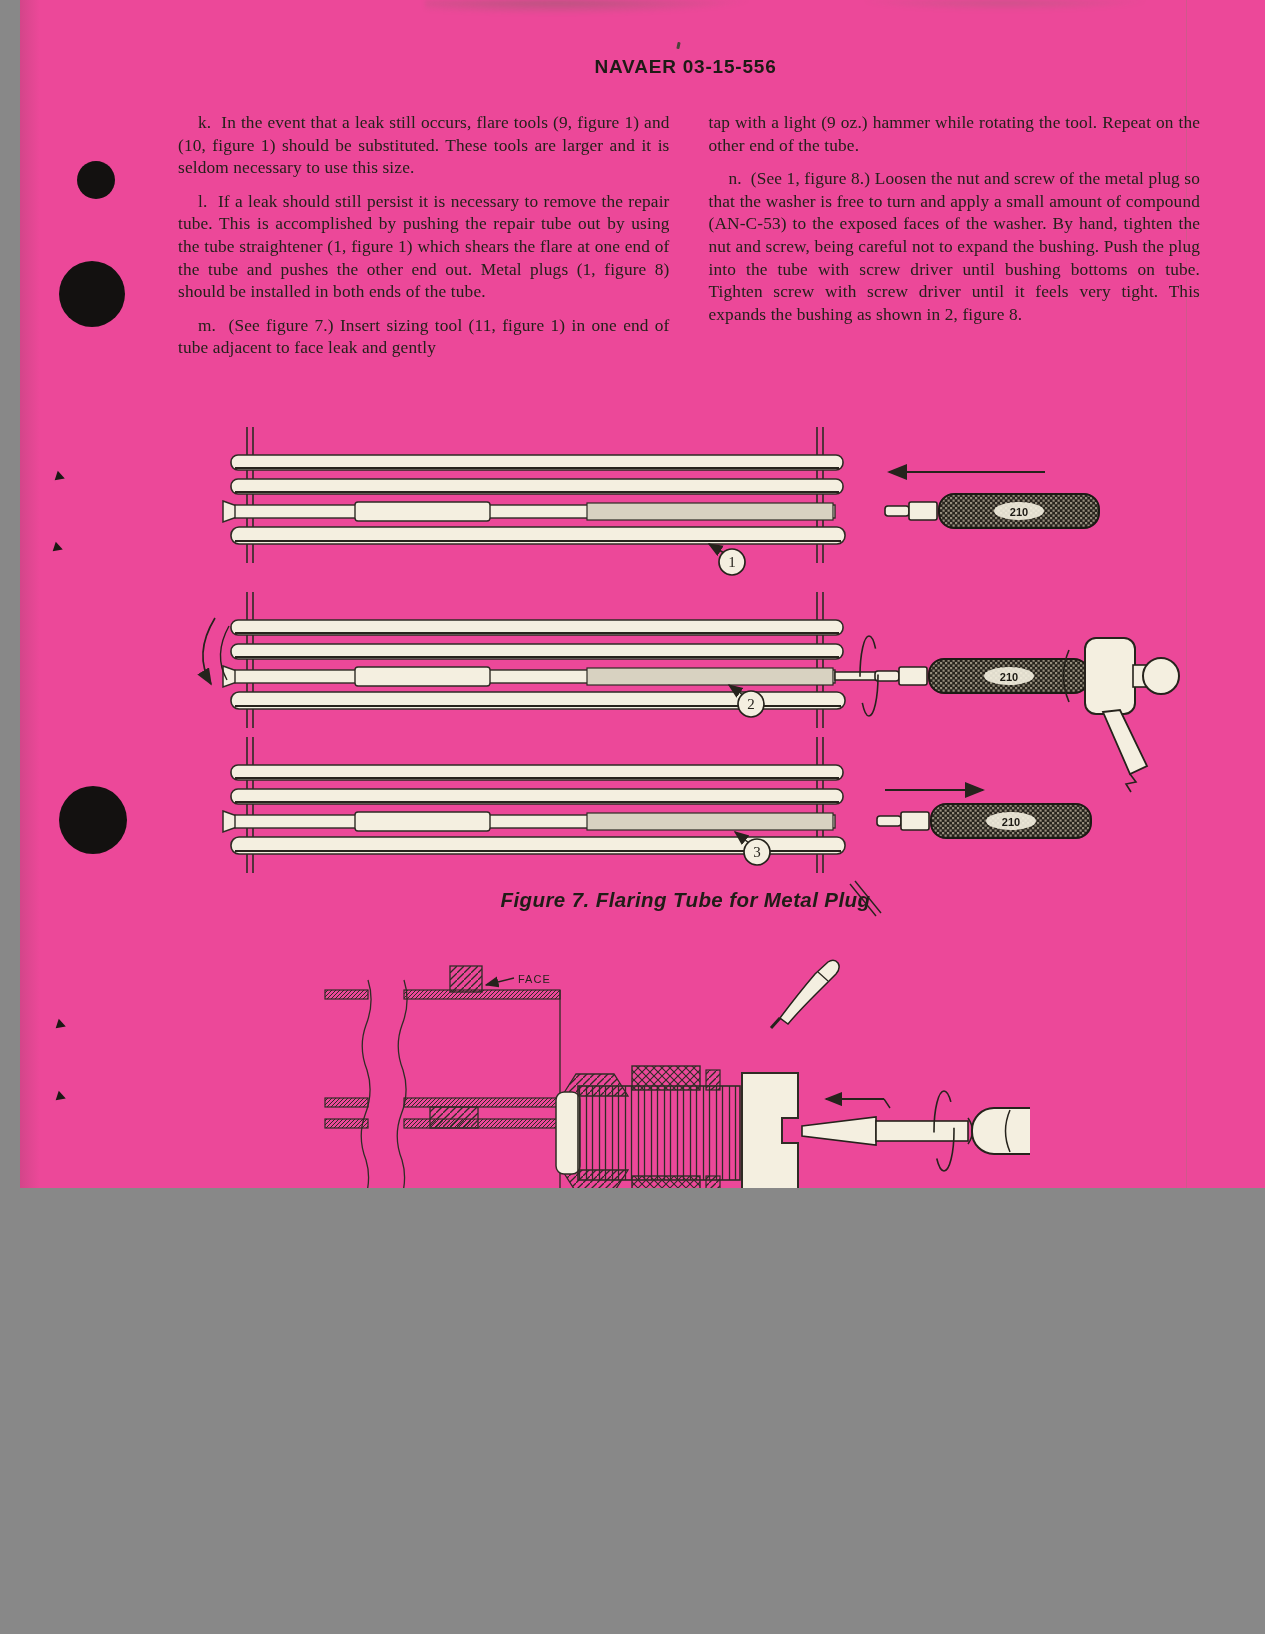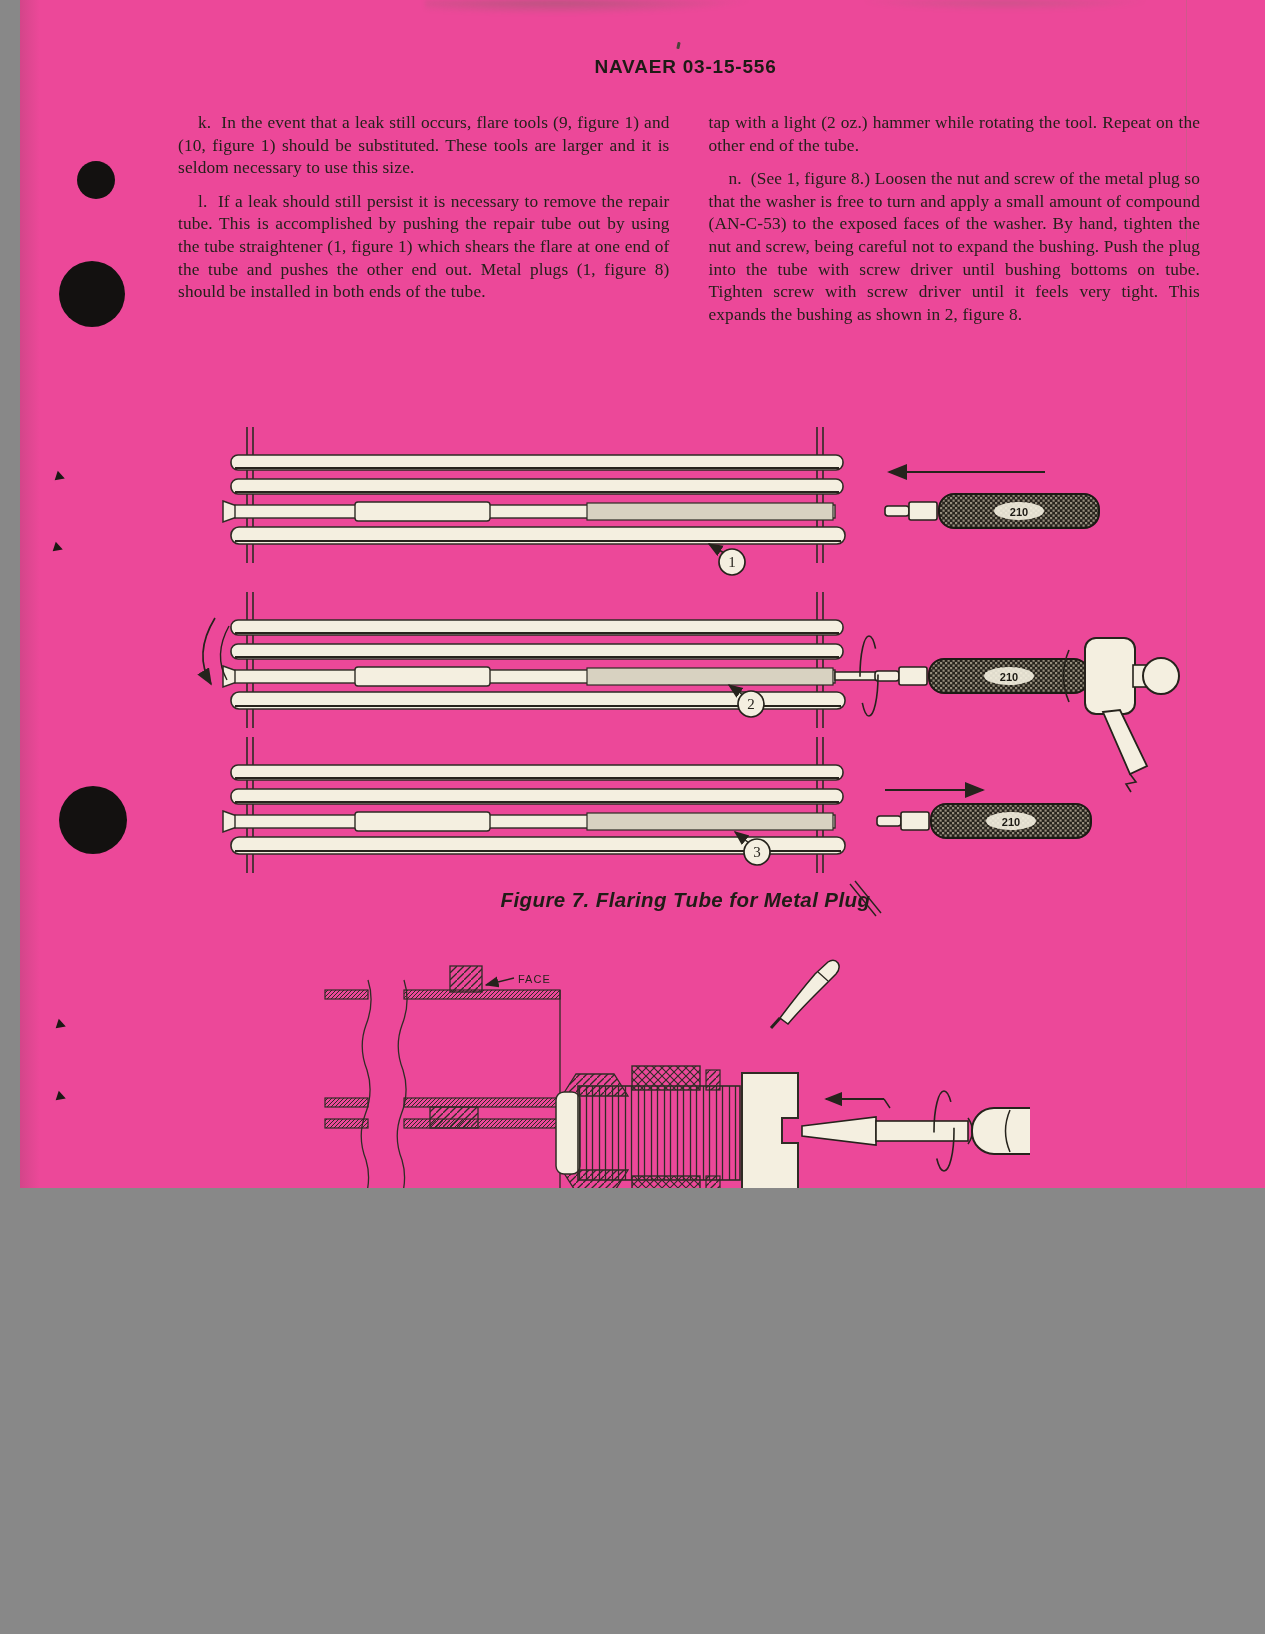--- a/index.html
+++ b/index.html
@@ -81,23 +81,24 @@
   <div class="tick" style="left:34px; top:543px;"></div>
   <div class="tick" style="left:37px; top:1020px;"></div>
   <div class="tick" style="left:37px; top:1092px;"></div>
 
   <div class="header">NAVAER 03-15-556</div>
 
   <div class="columns">
     <div class="col">
       <p>k.&nbsp;&nbsp;In the event that a leak still occurs, flare tools (9, figure 1) and (10, figure 1) should be substituted. These tools are larger and it is seldom necessary to use this size.</p>
       <p>l.&nbsp;&nbsp;If a leak should still persist it is necessary to remove the repair tube.  This is accomplished by pushing the repair tube out by using the tube straightener (1, figure 1) which shears the flare at one end of the tube and pushes the other end out.  Metal plugs (1, figure 8) should be installed in both ends of the tube.</p>
+      <p>m.&nbsp;&nbsp;(See figure 7.)  Insert sizing tool (11, figure 1) in one end of tube adjacent to face leak and gently</p>
     </div>
     <div class="col">
-      <p class="noindent">tap with a light (2 oz.) hammer while rotating the tool.  Repeat on the other end of the tube.</p>
+      <p class="noindent">tap with a light (9 oz.) hammer while rotating the tool.  Repeat on the other end of the tube.</p>
       <p>n.&nbsp;&nbsp;(See 1, figure 8.)  Loosen the nut and screw of the metal plug so that the washer is free to turn and apply a small amount of compound (AN-C-53) to the exposed faces of the washer.  By hand, tighten the nut and screw, being careful not to expand the bushing. Push the plug into the tube with screw driver until bushing bottoms on tube.  Tighten screw with screw driver until it feels very tight.  This expands the bushing as shown in 2, figure 8.</p>
     </div>
   </div>
 
   <svg class="figure7" width="1000" height="470" viewBox="0 0 1000 470" xmlns="http://www.w3.org/2000/svg">
     <defs>
       <marker id="ah7" markerWidth="10" markerHeight="9" refX="9" refY="4" orient="auto">
         <path d="M0,0 L10,4 L0,8 Z" fill="#26231c"></path>
       </marker>
       <pattern id="p7-knurl" width="5" height="5" patternUnits="userSpaceOnUse">

